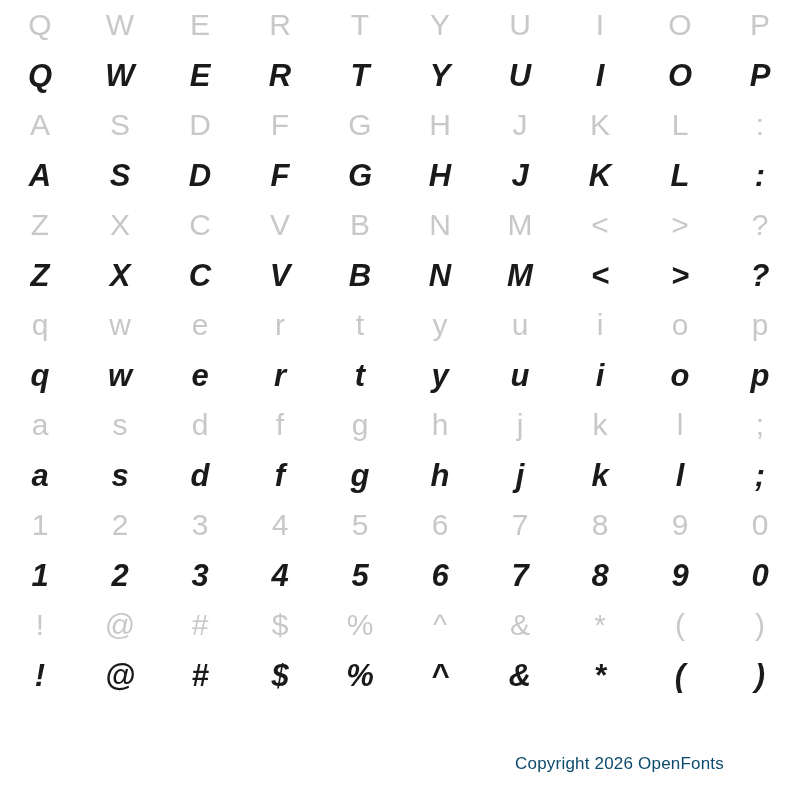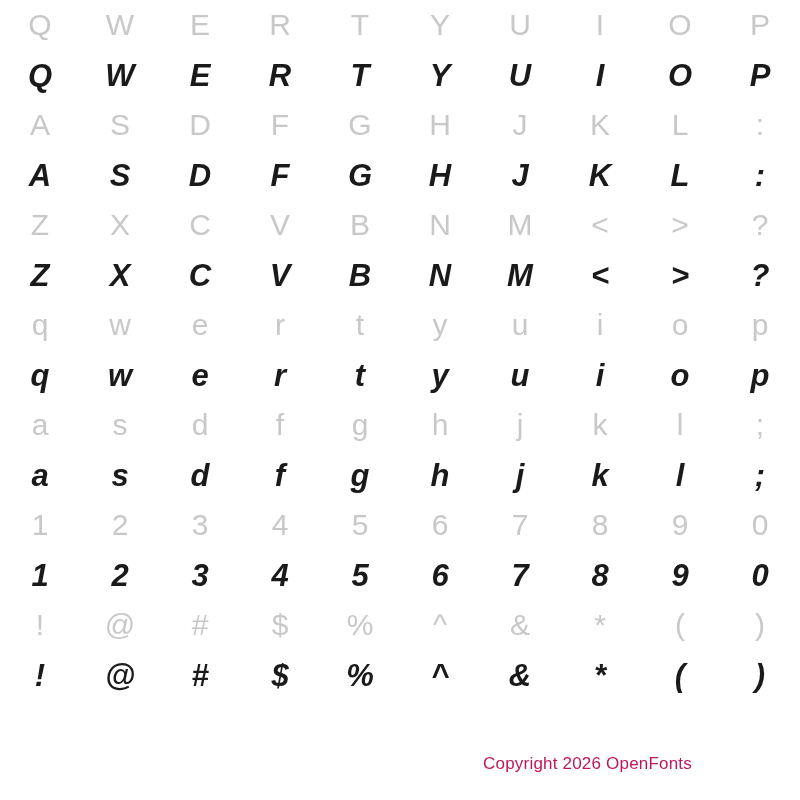--- a/index.html
+++ b/index.html
@@ -47,22 +47,22 @@
     font-style: italic;
     font-weight: bold;
     font-size: 31px;
   }
   .footer {
     position: absolute;
     left: 0;
     right: 0;
     bottom: 26px;
     text-align: right;
-    padding-right: 108px;
-    color: #be185d;
+    padding-right: 76px;
+    color: #0c4a6e;
     font-size: 17px;
     letter-spacing: 0.2px;
   }
 </style>
 </head>
 <body>
 
 <div id="sheet">
   <div class="grid">
       <div class="cell ghost">Q</div>

